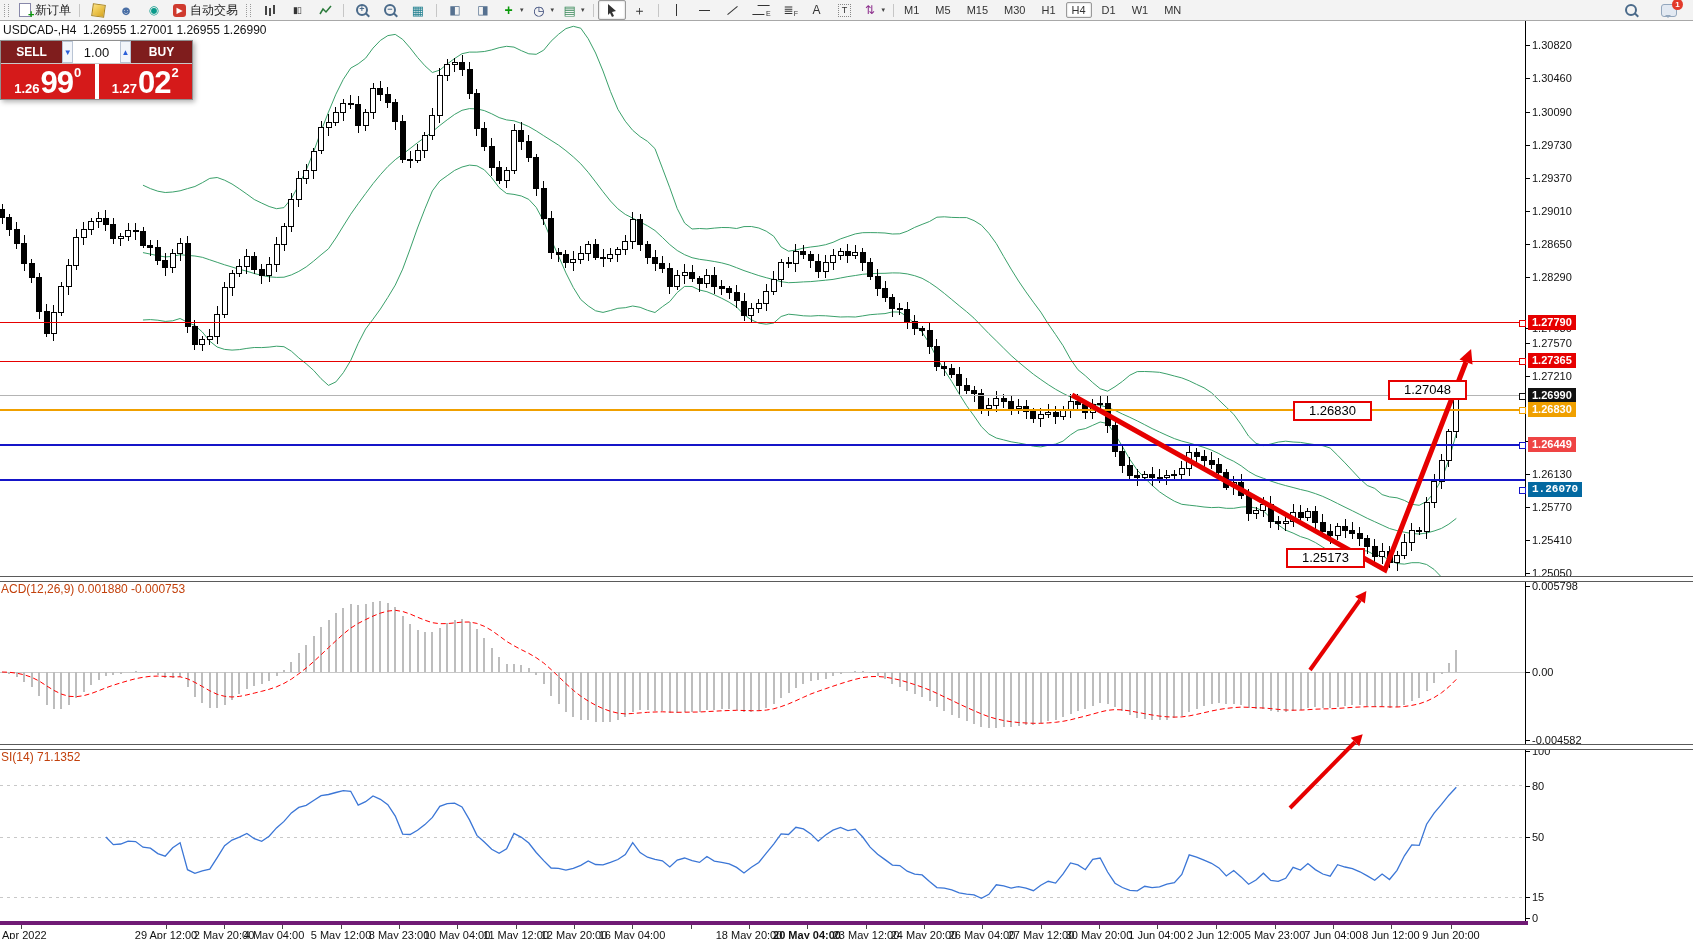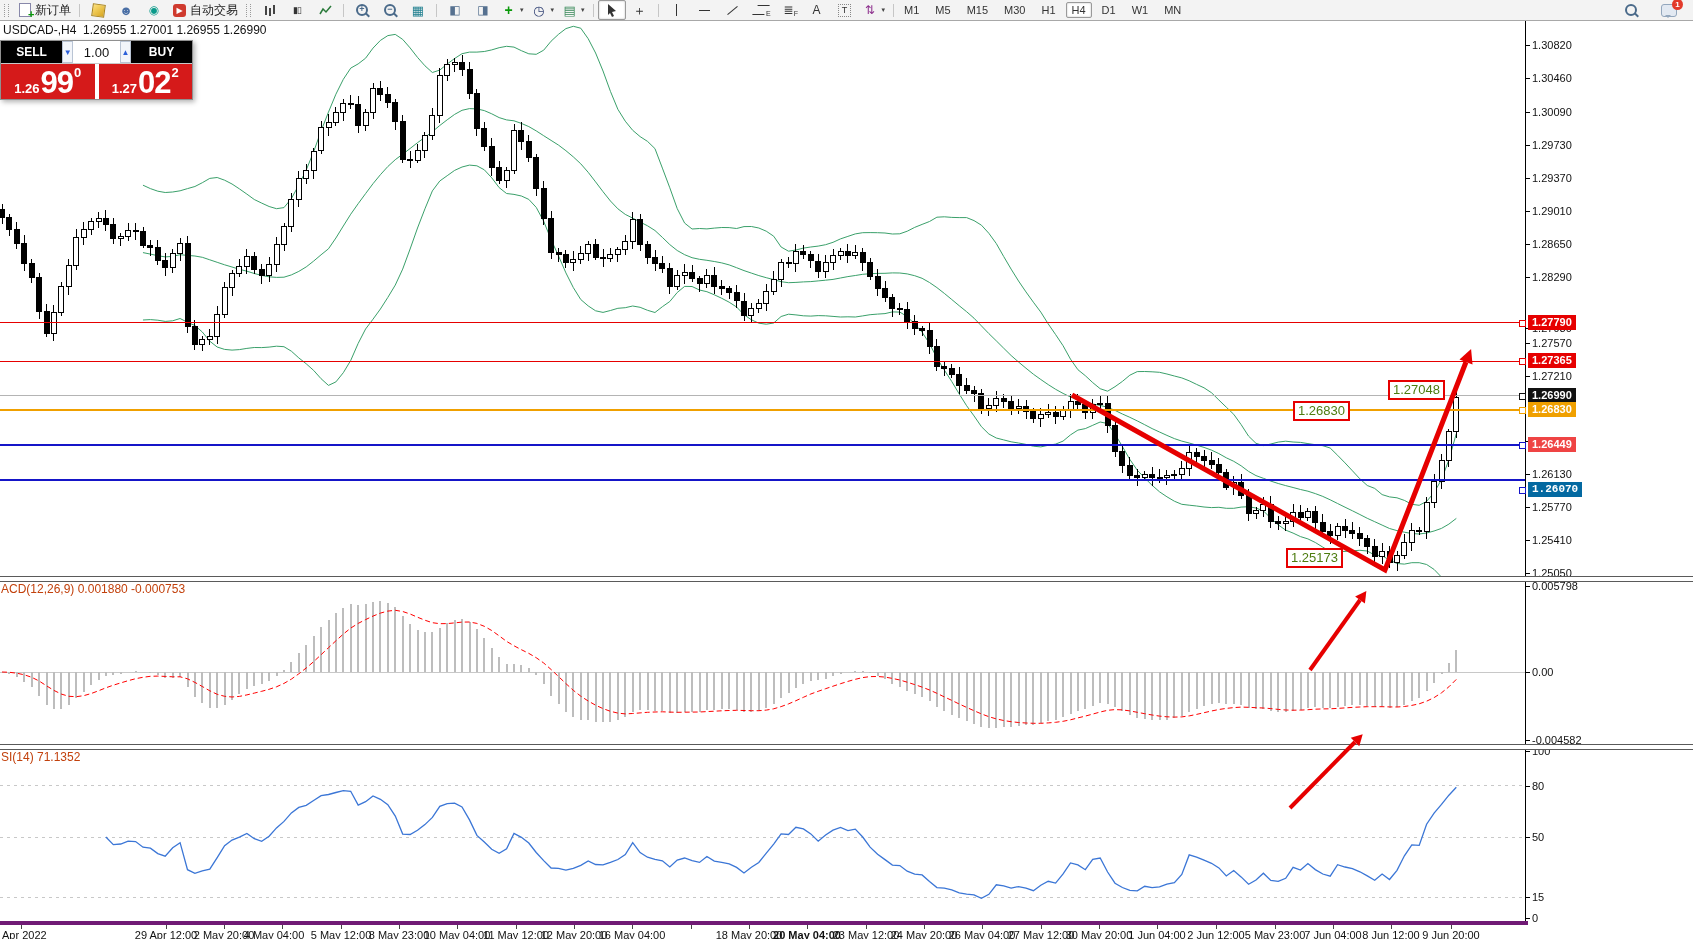--- a/index.html
+++ b/index.html
@@ -74,35 +74,35 @@
   #symbol-info{position:absolute;left:3px;top:23px;font-size:12px;color:#111;white-space:pre;z-index:25}
   
   #date-bar{position:absolute;left:0;top:921px;width:1528px;height:18px;background:#fff;border-top:4px solid #701a75;z-index:12}
   .dlab{position:absolute;top:4px;font-size:11px;color:#111;white-space:nowrap;transform:translateX(-50%)}
   .dlab.first{transform:none}
   .dtick{position:absolute;top:0;width:1px;height:4px;background:#444}
   
   #trade{position:absolute;left:0;top:40px;width:191px;z-index:30;border:1px solid #909090;
          box-shadow:2px 2px 5px rgba(0,0,0,.3);background:#fff}
   .tp-top{display:flex;height:22px;border-bottom:1px solid #c9c9c9}
-  .tp-btn{width:61px;background:#000000;color:#fff;font-size:12px;font-weight:bold;
+  .tp-btn{width:61px;background:#7f1d1d;color:#fff;font-size:12px;font-weight:bold;
           display:flex;align-items:center;justify-content:center}
   .tp-vol{flex:1;display:flex;align-items:stretch;background:#fff}
   .spin{width:15px;display:flex;align-items:center;justify-content:center;color:#2b5fd9;font-size:8px;
         background:#f2f5fa;border:1px solid #b9c4d4}
   input.vol{width:100%;min-width:0;border:0;text-align:center;font-size:13px;font-family:inherit;outline:none;color:#111}
   .tp-prices{display:flex;gap:4px;background:#fff}
   .px{flex:1;background:#d51a1a;color:#fff;height:35px;display:flex;align-items:flex-end;justify-content:center;gap:1px}
   .px .sm{font-size:13px;font-weight:bold;margin-bottom:3px}
   .px .bg{font-size:31px;font-weight:bold;line-height:33px;letter-spacing:-1px}
   .px .sp{font-size:13px;font-weight:bold;align-self:flex-start;margin-top:1px}
   
   #overlay{position:absolute;left:0;top:0;z-index:40;pointer-events:none}
-  .plabel{position:absolute;border:2px solid #e60000;color:#4d7c0f;background:#fff;font-size:13px;
-          padding:0 3px;line-height:16px;z-index:45;white-space:nowrap}
+  .plabel{position:absolute;border:2px solid #e60000;color:#000000;background:#fff;font-size:13px;
+          padding:0 14px;line-height:16px;z-index:45;white-space:nowrap}
 </style>
 </head>
 <body>
 
 <div id="toolbar">
   <span class="grip"></span>
   <span class="tbi">
     <span class="gi">
         <span class="gc-doc"></span>
       </span>

